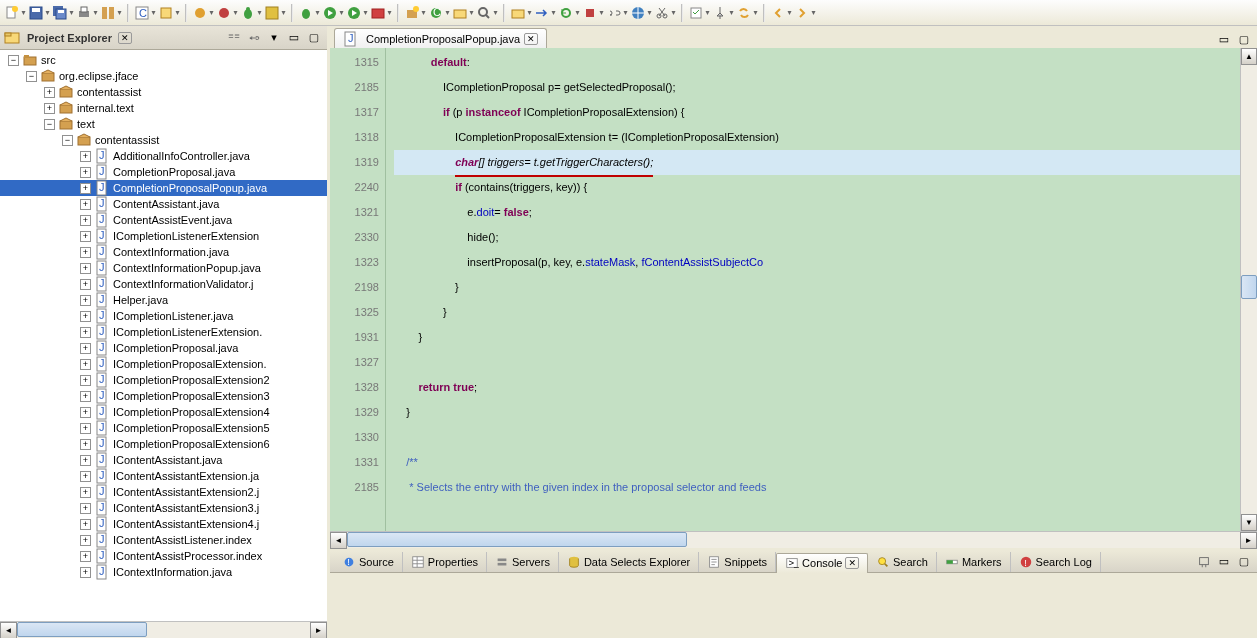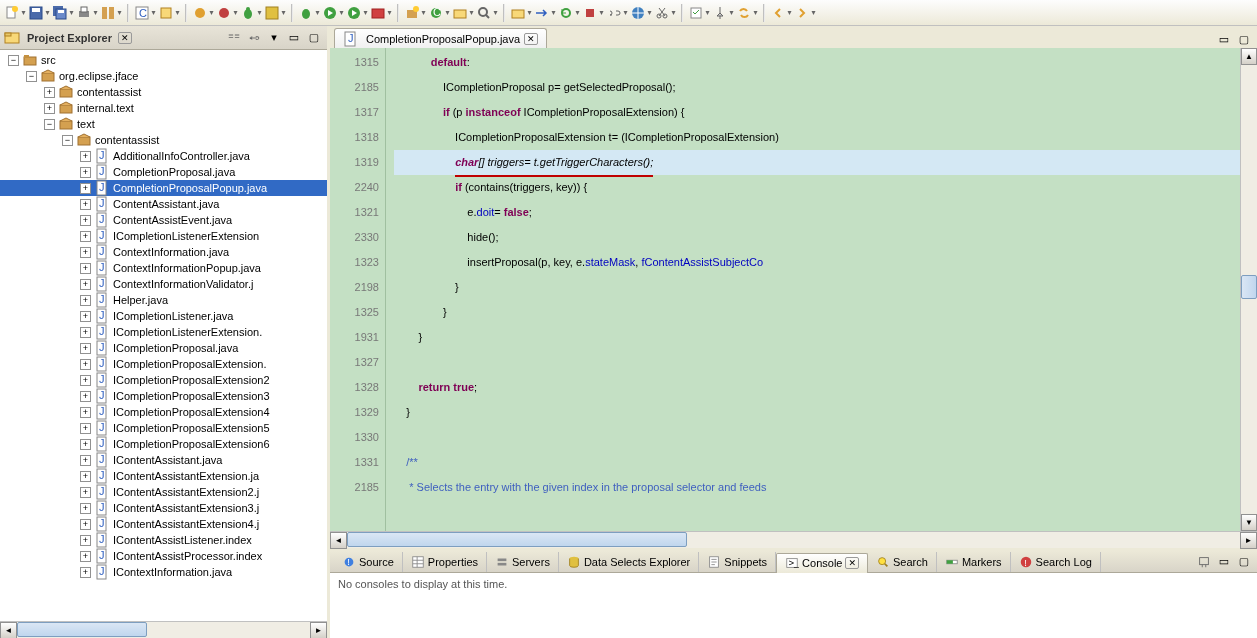--- a/index.html
+++ b/index.html
@@ -763,18 +763,15 @@
           <span class="mini-btn">
               <svg class="ic" viewBox="0 0 16 16">
                 <rect x="3" y="3" width="10" height="8" fill="none" stroke="#666"></rect>
                 <path d="M6 11v3M10 11v3" stroke="#666"></path>
               </svg>
             </span>
           <span class="mini-btn">▭</span>
           <span class="mini-btn">▢</span>
         </div>
       </div>
-      <div class="bottom-content">
-        <span>No consoles to display at this time.</span>
-      </div>
     </div>
   </div>
 </div>
 
 </body></html>

